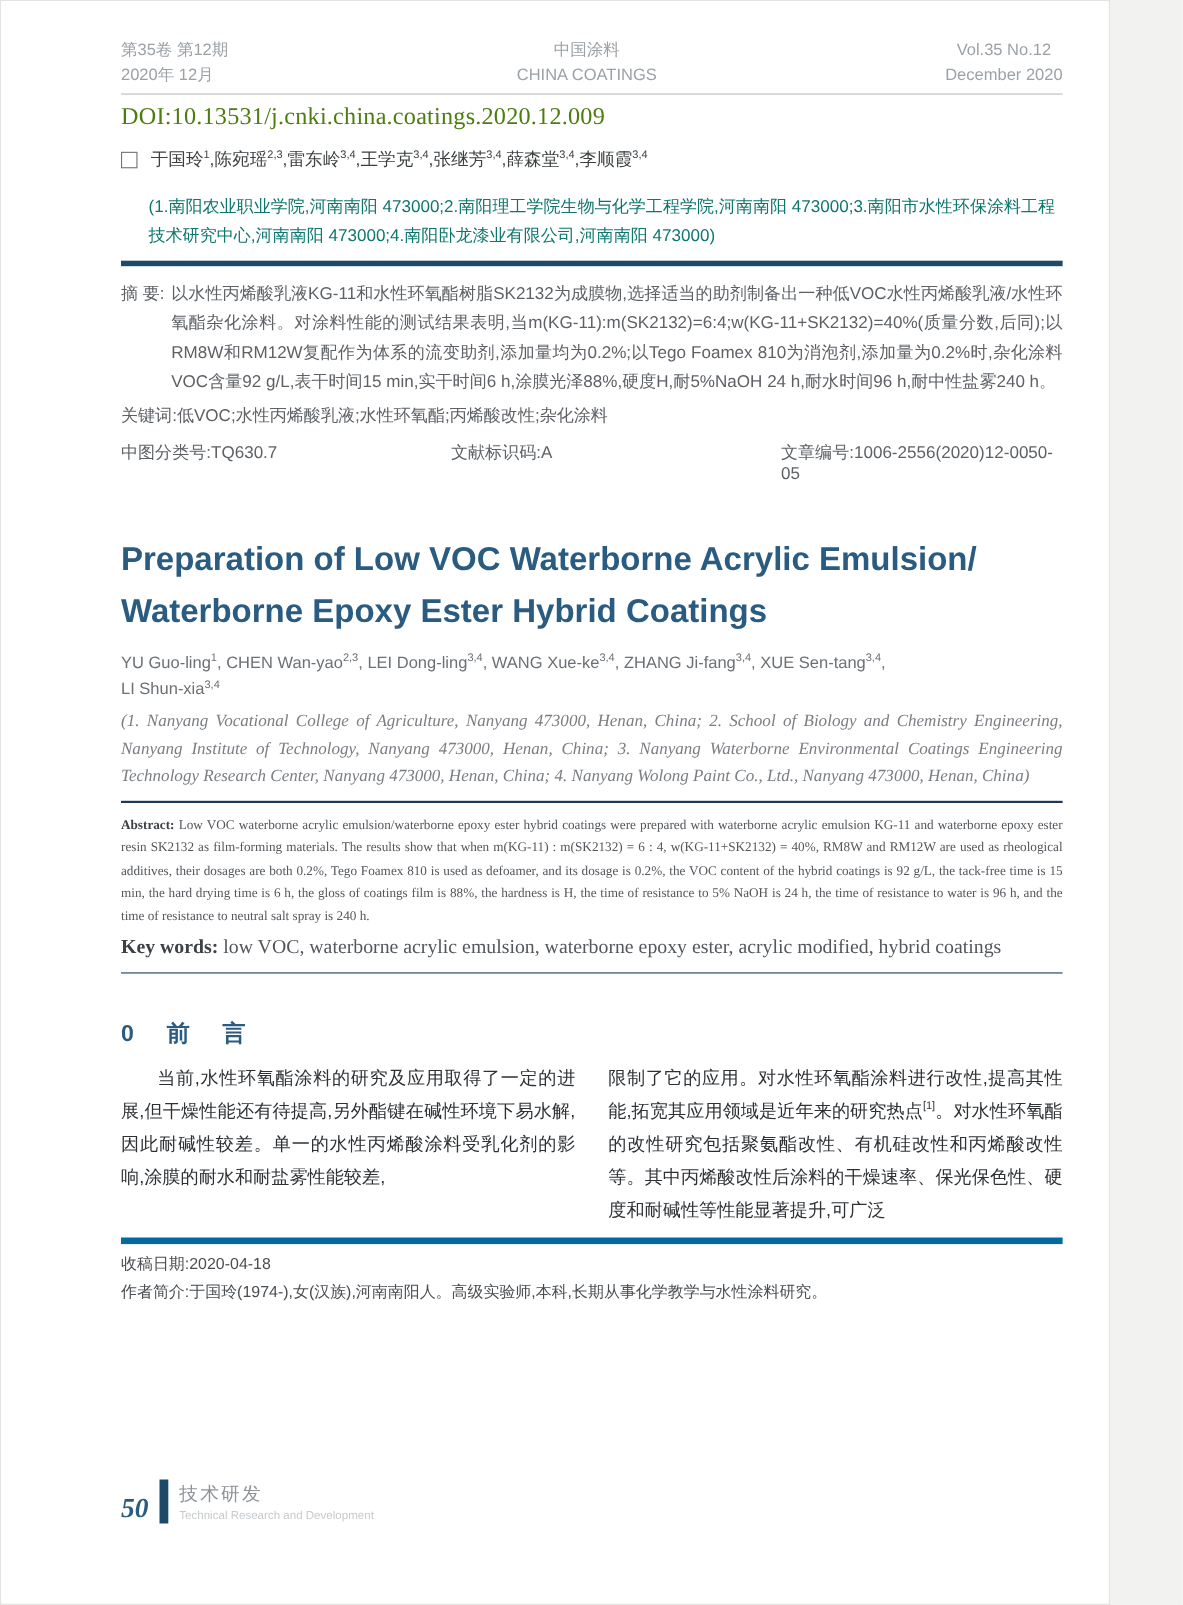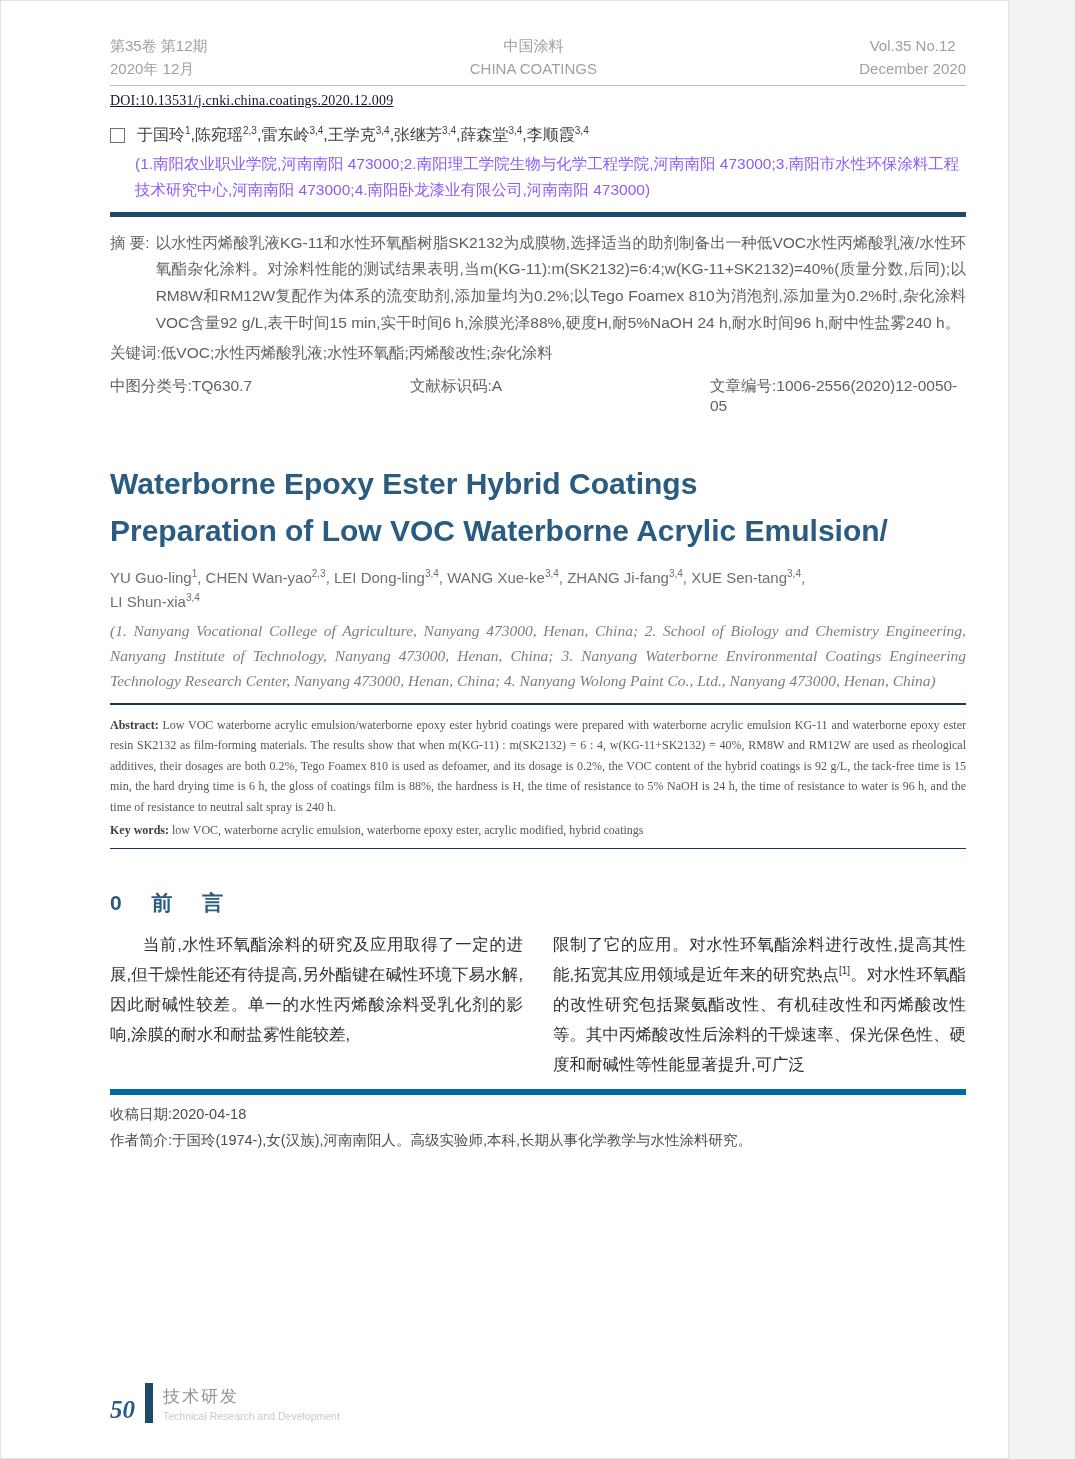--- a/index.html
+++ b/index.html
@@ -10,31 +10,31 @@
   }
   .content{position:absolute;left:110px;top:34px;width:856px;}
 
   
   .jheader{display:flex;justify-content:space-between;align-items:flex-start;
     color:#9ba1a7;font-size:15px;line-height:1.55;border-bottom:1px solid #b8bdc1;padding-bottom:4px;}
   .jheader .col{display:flex;flex-direction:column;}
   .jheader .col.center{text-align:center;}
   .jheader .col.right{text-align:center;}
   .doi{margin-top:7px;font-family:"Liberation Serif","DejaVu Serif",serif;
-    font-size:14px;color:#0f172a;letter-spacing:0.2px;text-decoration:underline;}
+    font-size:22px;color:#4d7c0f;letter-spacing:0.2px;}
 
   
   .title-cn{margin-top:44px;color:#2a5b80;font-weight:900;font-size:44px;
     line-height:1.48;letter-spacing:1.5px;}
 
   
   .authors-cn{margin-top:16px;font-size:16px;color:#3c4043;display:flex;align-items:flex-start;text-align:right;}
   .author-box{display:inline-block;width:13px;height:13px;border:1.5px solid #6d7control;border:1.5px solid #6d7277;margin:3px 12px 0 0;flex:0 0 auto;}
   sup{font-size:10px;line-height:0;}
-  .affil-cn{margin-top:5px;font-size:15.5px;line-height:1.68;color:#8b5cf6;padding-left:25px;}
+  .affil-cn{margin-top:20px;font-size:15.5px;line-height:1.68;color:#0f766e;padding-left:25px;}
 
   .bar{height:5px;background:#1d4a68;margin-top:9px;}
 
   
   .abs-cn{margin-top:13px;display:flex;font-size:15.5px;line-height:1.72;color:#5d6166;}
   .abs-cn .label{white-space:nowrap;margin-right:6px;}
   .abs-cn p{margin:0;flex:1;text-align:justify;}
   .kw-cn{margin-top:7px;font-size:15.5px;color:#5d6166;}
   .classrow{margin-top:12px;display:flex;font-size:15.5px;color:#5d6166;}
   .classrow .c1{width:300px;}
@@ -49,36 +49,36 @@
     font-size:15.5px;line-height:1.62;color:#7a7e83;text-align:justify;}
 
   .line-dark{border:none;border-top:2px solid #1c3a54;margin:9px 0 0 0;}
   .line-thin{border:none;border-top:1.5px solid #1c3a54;margin:8px 0 0 0;}
 
   
   .abs-en{margin-top:10px;font-family:"Liberation Serif","DejaVu Serif",serif;
     font-size:12px;line-height:1.72;color:#53575c;text-align:justify;}
   .abs-en .blabel{font-weight:bold;color:#3d4146;}
   .kw-en{margin-top:2px;font-family:"Liberation Serif","DejaVu Serif",serif;
-    font-size:12px;line-height:1.72;color:#53575c;}
+    font-size:18px;line-height:1.72;color:#53575c;}
   .kw-en .blabel{font-weight:bold;color:#3d4146;}
 
   
   .intro-head{margin-top:40px;color:#2a5b80;font-weight:bold;font-size:21px;word-spacing:16px;letter-spacing:4px;}
   .columns{margin-top:12px;display:flex;gap:30px;}
   .colm{flex:1;font-size:16.5px;line-height:1.82;color:#2e3134;text-align:justify;}
   .colm p{margin:0;}
   .colm .indent{text-indent:2em;}
 
   
   .footnote{margin-top:10px;border-top:6px solid #0369a1;padding-top:7px;
     font-size:14.5px;line-height:1.75;color:#4a4e52;}
 
   
-  .footer-tab{position:absolute;left:110px;top:1383px;display:flex;align-items:stretch;}
+  .footer-tab{position:absolute;left:110px;top:1345px;display:flex;align-items:stretch;}
   .pageno{font-family:"Liberation Serif","DejaVu Serif",serif;font-style:italic;font-weight:bold;
     font-size:25px;color:#2a5b80;align-self:flex-end;margin-right:10px;line-height:1.1;}
   .vbar{width:8px;background:#1d4a68;height:40px;margin-right:10px;}
   .ftxt{display:flex;flex-direction:column;justify-content:flex-start;padding-top:2px;}
   .ftxt .cn{font-size:17px;color:#8d9399;letter-spacing:2px;}
   .ftxt .en{font-size:10.5px;color:#c6cacd;margin-top:2px;}
 </style>
 </head>
 <body>
 
@@ -121,22 +121,22 @@
       <span>关键词:</span><span>低VOC;水性丙烯酸乳液;水性环氧酯;丙烯酸改性;杂化涂料</span>
     </div>
 
     <div class="classrow">
       <span class="c1">中图分类号:TQ630.7</span>
       <span class="c2">文献标识码:A</span>
       <span class="c3">文章编号:1006-2556(2020)12-0050-05</span>
     </div>
 
     <div class="title-en">
+      <div>Preparation of Low VOC Waterborne Acrylic Emulsion/</div>
       <div>Waterborne Epoxy Ester Hybrid Coatings</div>
-      <div>Preparation of Low VOC Waterborne Acrylic Emulsion/</div>
     </div>
 
     <div class="authors-en"><span>YU Guo-ling<sup>1</sup></span>, <span>CHEN Wan-yao<sup>2,3</sup></span>, <span>LEI Dong-ling<sup>3,4</sup></span>, <span>WANG Xue-ke<sup>3,4</sup></span>, <span>ZHANG Ji-fang<sup>3,4</sup></span>, <span>XUE Sen-tang<sup>3,4</sup></span>, <br><span>LI Shun-xia<sup>3,4</sup></span></div>
 
     <div class="affil-en">(1. Nanyang Vocational College of Agriculture, Nanyang 473000, Henan, China; 2. School of Biology and Chemistry Engineering, Nanyang Institute of Technology, Nanyang 473000, Henan, China; 3. Nanyang Waterborne Environmental Coatings Engineering Technology Research Center, Nanyang 473000, Henan, China; 4. Nanyang Wolong Paint Co., Ltd., Nanyang 473000, Henan, China)</div>
 
     <hr class="line-dark">
 
     <div class="abs-en">
       <span class="blabel">Abstract:</span><span> Low VOC waterborne acrylic emulsion/waterborne epoxy ester hybrid coatings were prepared with waterborne acrylic emulsion KG-11 and waterborne epoxy ester resin SK2132 as film-forming materials. The results show that when m(KG-11) : m(SK2132) = 6 : 4, w(KG-11+SK2132) = 40%, RM8W and RM12W are used as rheological additives, their dosages are both 0.2%, Tego Foamex 810 is used as defoamer, and its dosage is 0.2%, the VOC content of the hybrid coatings is 92 g/L, the tack-free time is 15 min, the hard drying time is 6 h, the gloss of coatings film is 88%, the hardness is H, the time of resistance to 5% NaOH is 24 h, the time of resistance to water is 96 h, and the time of resistance to neutral salt spray is 240 h.</span>

